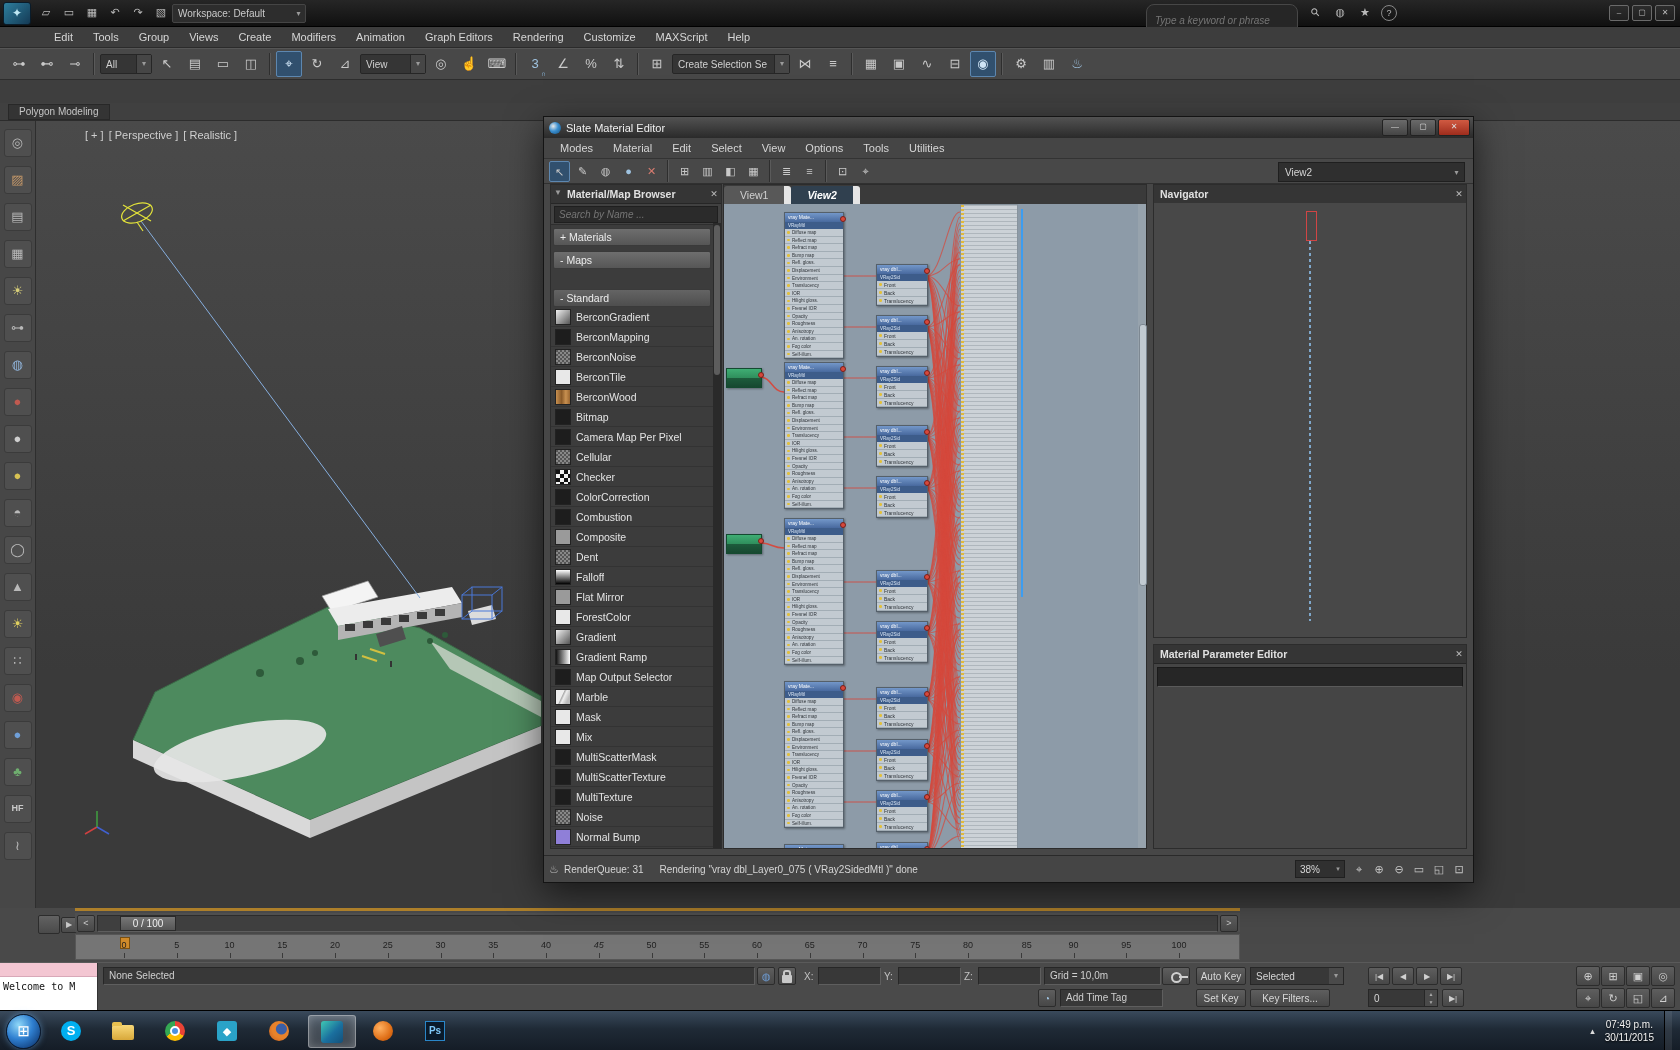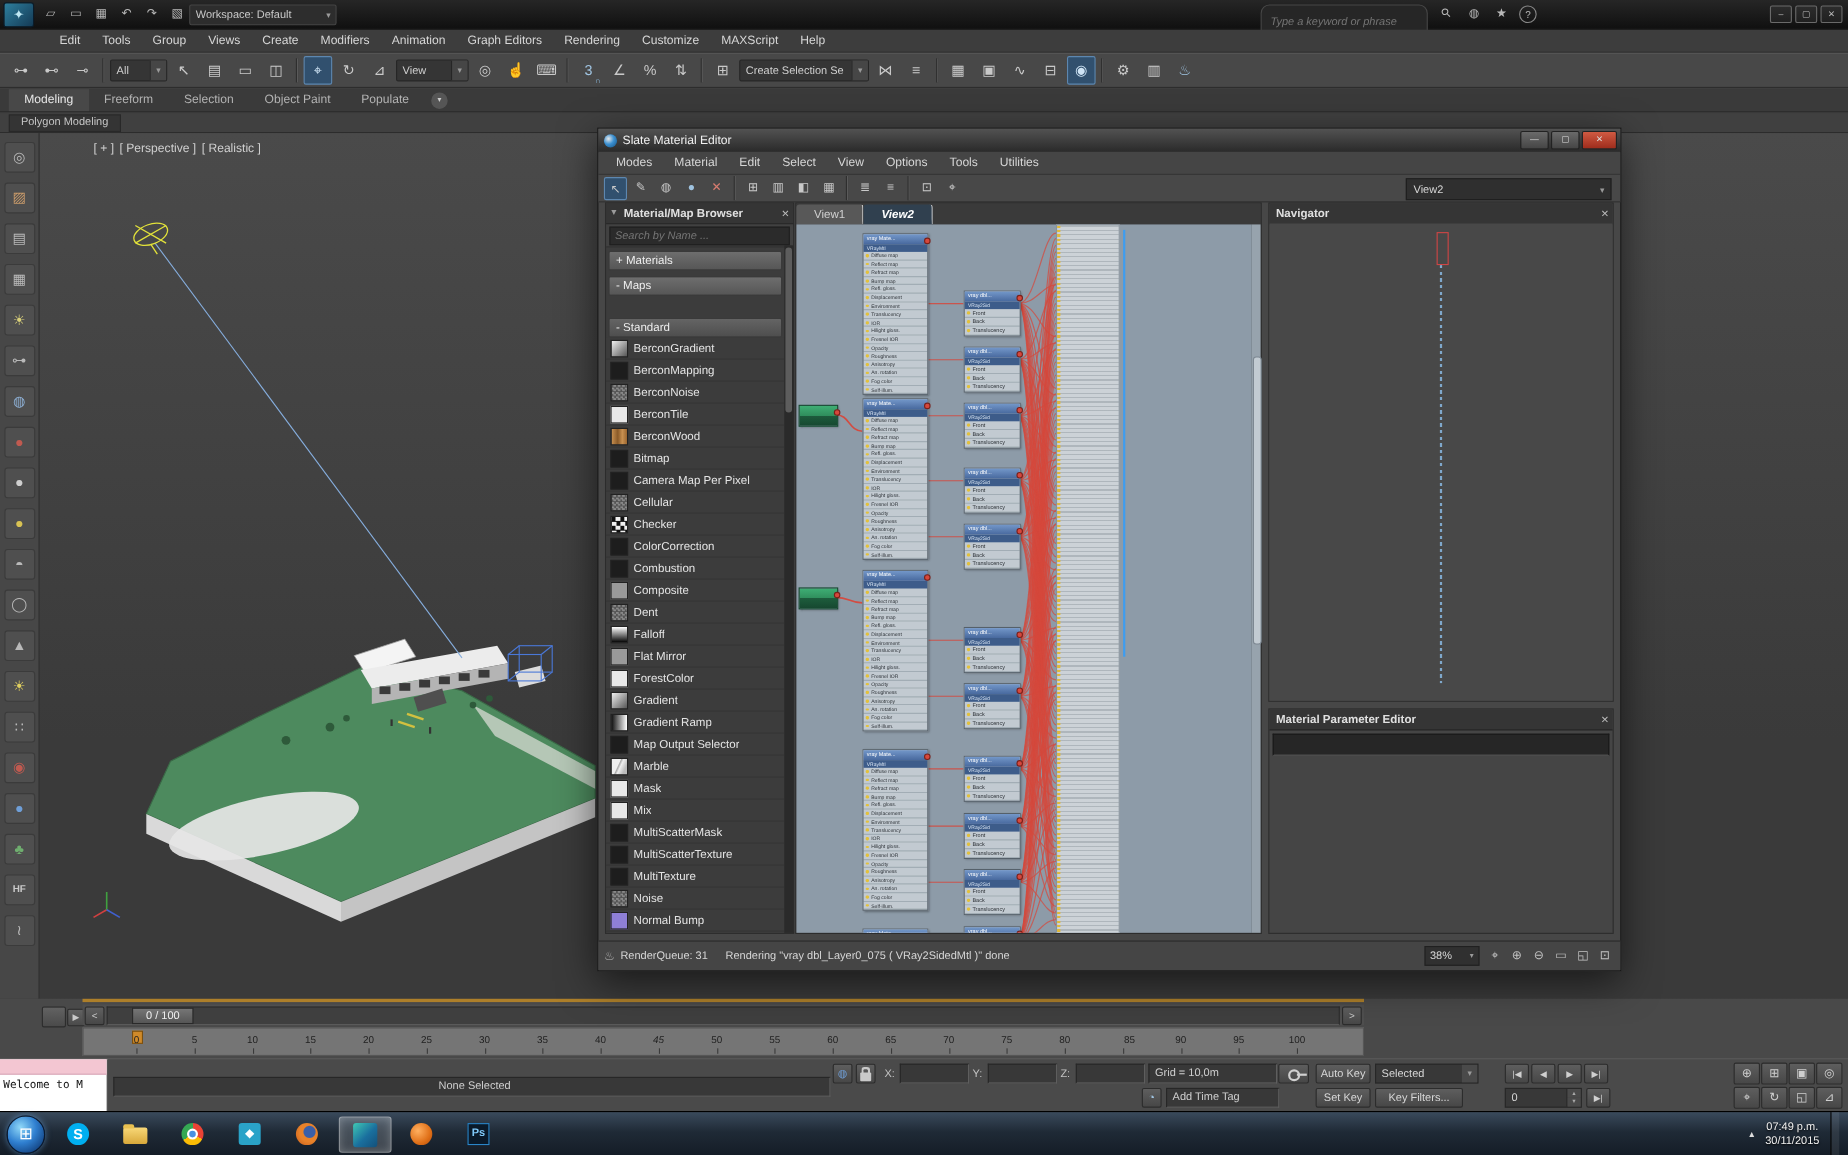--- a/index.html
+++ b/index.html
@@ -118,21 +118,21 @@
   .sw.falloff{background:linear-gradient(#fff,#000);}
   .sw.ramp{background:linear-gradient(90deg,#111,#fff);}
   .sw.marble{background:linear-gradient(115deg,#eee 40%,#aaa 45%,#eee 55%,#bbb 80%);}
   .sw.purple{background:#8f7fd8;}
   #browser-scroll{position:absolute;right:0;top:38px;bottom:0;width:8px;background:#2a2a2a;}
   #browser-thumb{position:absolute;left:1px;top:2px;width:6px;height:150px;background:#5d5d5d;border-radius:3px;}
   
   #canvas{position:absolute;left:179px;top:67px;width:424px;height:665px;background:#3c3c3c;border:1px solid #2c2c2c;box-sizing:border-box;}
   #canvas-tabs{height:19px;background:#3a3a3a;display:flex;border-bottom:1px solid #2a2a2a;}
   .ctab{padding:0 16px;line-height:19px;font-size:10.5px;color:#d0d0d0;background:#585858;
-    border-right:1px solid #e5e5e5;border-radius:3px 3px 0 0;margin-top:1px;}
+    border-right:7px solid #e5e5e5;border-radius:3px 3px 0 0;margin-top:1px;}
   .ctab.active{background:#30404f;color:#fff;font-style:italic;font-weight:bold;}
   #canvas-body{position:absolute;left:0;top:19px;right:8px;bottom:0;background:#8d9ba8;overflow:hidden;}
   #canvas-vscroll{position:absolute;right:0;top:19px;bottom:0;width:8px;background:#97a3ad;}
   #canvas-vthumb{position:absolute;left:1px;top:120px;width:6px;height:260px;background:#c2cbd2;border:1px solid #7d8892;border-radius:3px;}
   .wires{position:absolute;left:0;top:0;}
   .gnode{position:absolute;border:1px solid #55606a;background:#c2cad1;box-shadow:1px 1px 2px rgba(0,0,0,.35);}
   .nhead{height:9px;background:linear-gradient(#7397c9,#48699e);color:#fff;font-size:5px;line-height:9px;
     padding-left:3px;white-space:nowrap;overflow:hidden;}
   .nsub{height:7px;background:#3d5c8a;color:#d8e4f2;font-size:4.5px;line-height:7px;padding-left:3px;}
   .nrow{height:7.6px;font-size:4.6px;line-height:7.6px;color:#2e3338;padding-left:7px;position:relative;
@@ -329,28 +329,20 @@
       <div class="tb-btn">▣</div>
       <div class="tb-btn">∿</div>
       <div class="tb-btn">⊟</div>
       <div class="tb-btn active">◉</div>
       <div class="tsep"></div>
       <div class="tb-btn">⚙</div>
       <div class="tb-btn">▥</div>
       <div class="tb-btn" style="color: rgb(159, 195, 224);">♨</div>
     </div>
 
-  <div id="ribbontabs">
-      <div class="rtab active">Modeling</div>
-      <div class="rtab">Freeform</div>
-      <div class="rtab">Selection</div>
-      <div class="rtab">Object Paint</div>
-      <div class="rtab">Populate</div>
-      <div id="ribbon-more">▾</div>
-    </div>
   <div id="ribbonpanel">
     <div id="polypanel">Polygon Modeling</div>
   </div>
 
   <div id="workspace">
     <svg id="scene" width="1605" height="787" style="pointer-events:none;">
 
       <polygon points="58,619 80,571 155,533 255,485 345,507 466,575 466,605 235,699" fill="#4d8a5e" stroke="#3a6a47" stroke-width="1"></polygon>
       <polygon points="58,619 235,699 235,717 58,637" fill="#d9d9d9"></polygon>
       <polygon points="235,699 466,605 466,622 235,717" fill="#c4c4c4"></polygon>
@@ -1062,21 +1054,21 @@
         <div class="rlabel" style="left: 1103px;">100</div>
         <div class="rtick" style="left: 1103px;"></div>
       </div>
   </div>
 
   <div id="statusbar">
     <div id="listener">
       <div class="pink"></div>
       <div class="txt">Welcome to M</div>
     </div>
-    <div class="sfield" style="left:103px;top:16px;width:645px;text-align:center;">None Selected</div>
+    <div class="sfield" style="left:103px;top:4px;width:645px;">None Selected</div>
     <div class="sbtn" style="left:757px;top:4px;width:18px;color:#6f9fd8;">◍</div>
     <div class="sbtn" style="left:778px;top:4px;width:18px;">
         <div class="lockic"></div>
       </div>
     <div class="slabel" style="left:804px;top:8px;">X:</div>
     <div class="sfield" style="left:818px;top:4px;width:56px;"></div>
     <div class="slabel" style="left:884px;top:8px;">Y:</div>
     <div class="sfield" style="left:898px;top:4px;width:56px;"></div>
     <div class="slabel" style="left:964px;top:8px;">Z:</div>
     <div class="sfield" style="left:978px;top:4px;width:56px;"></div>

